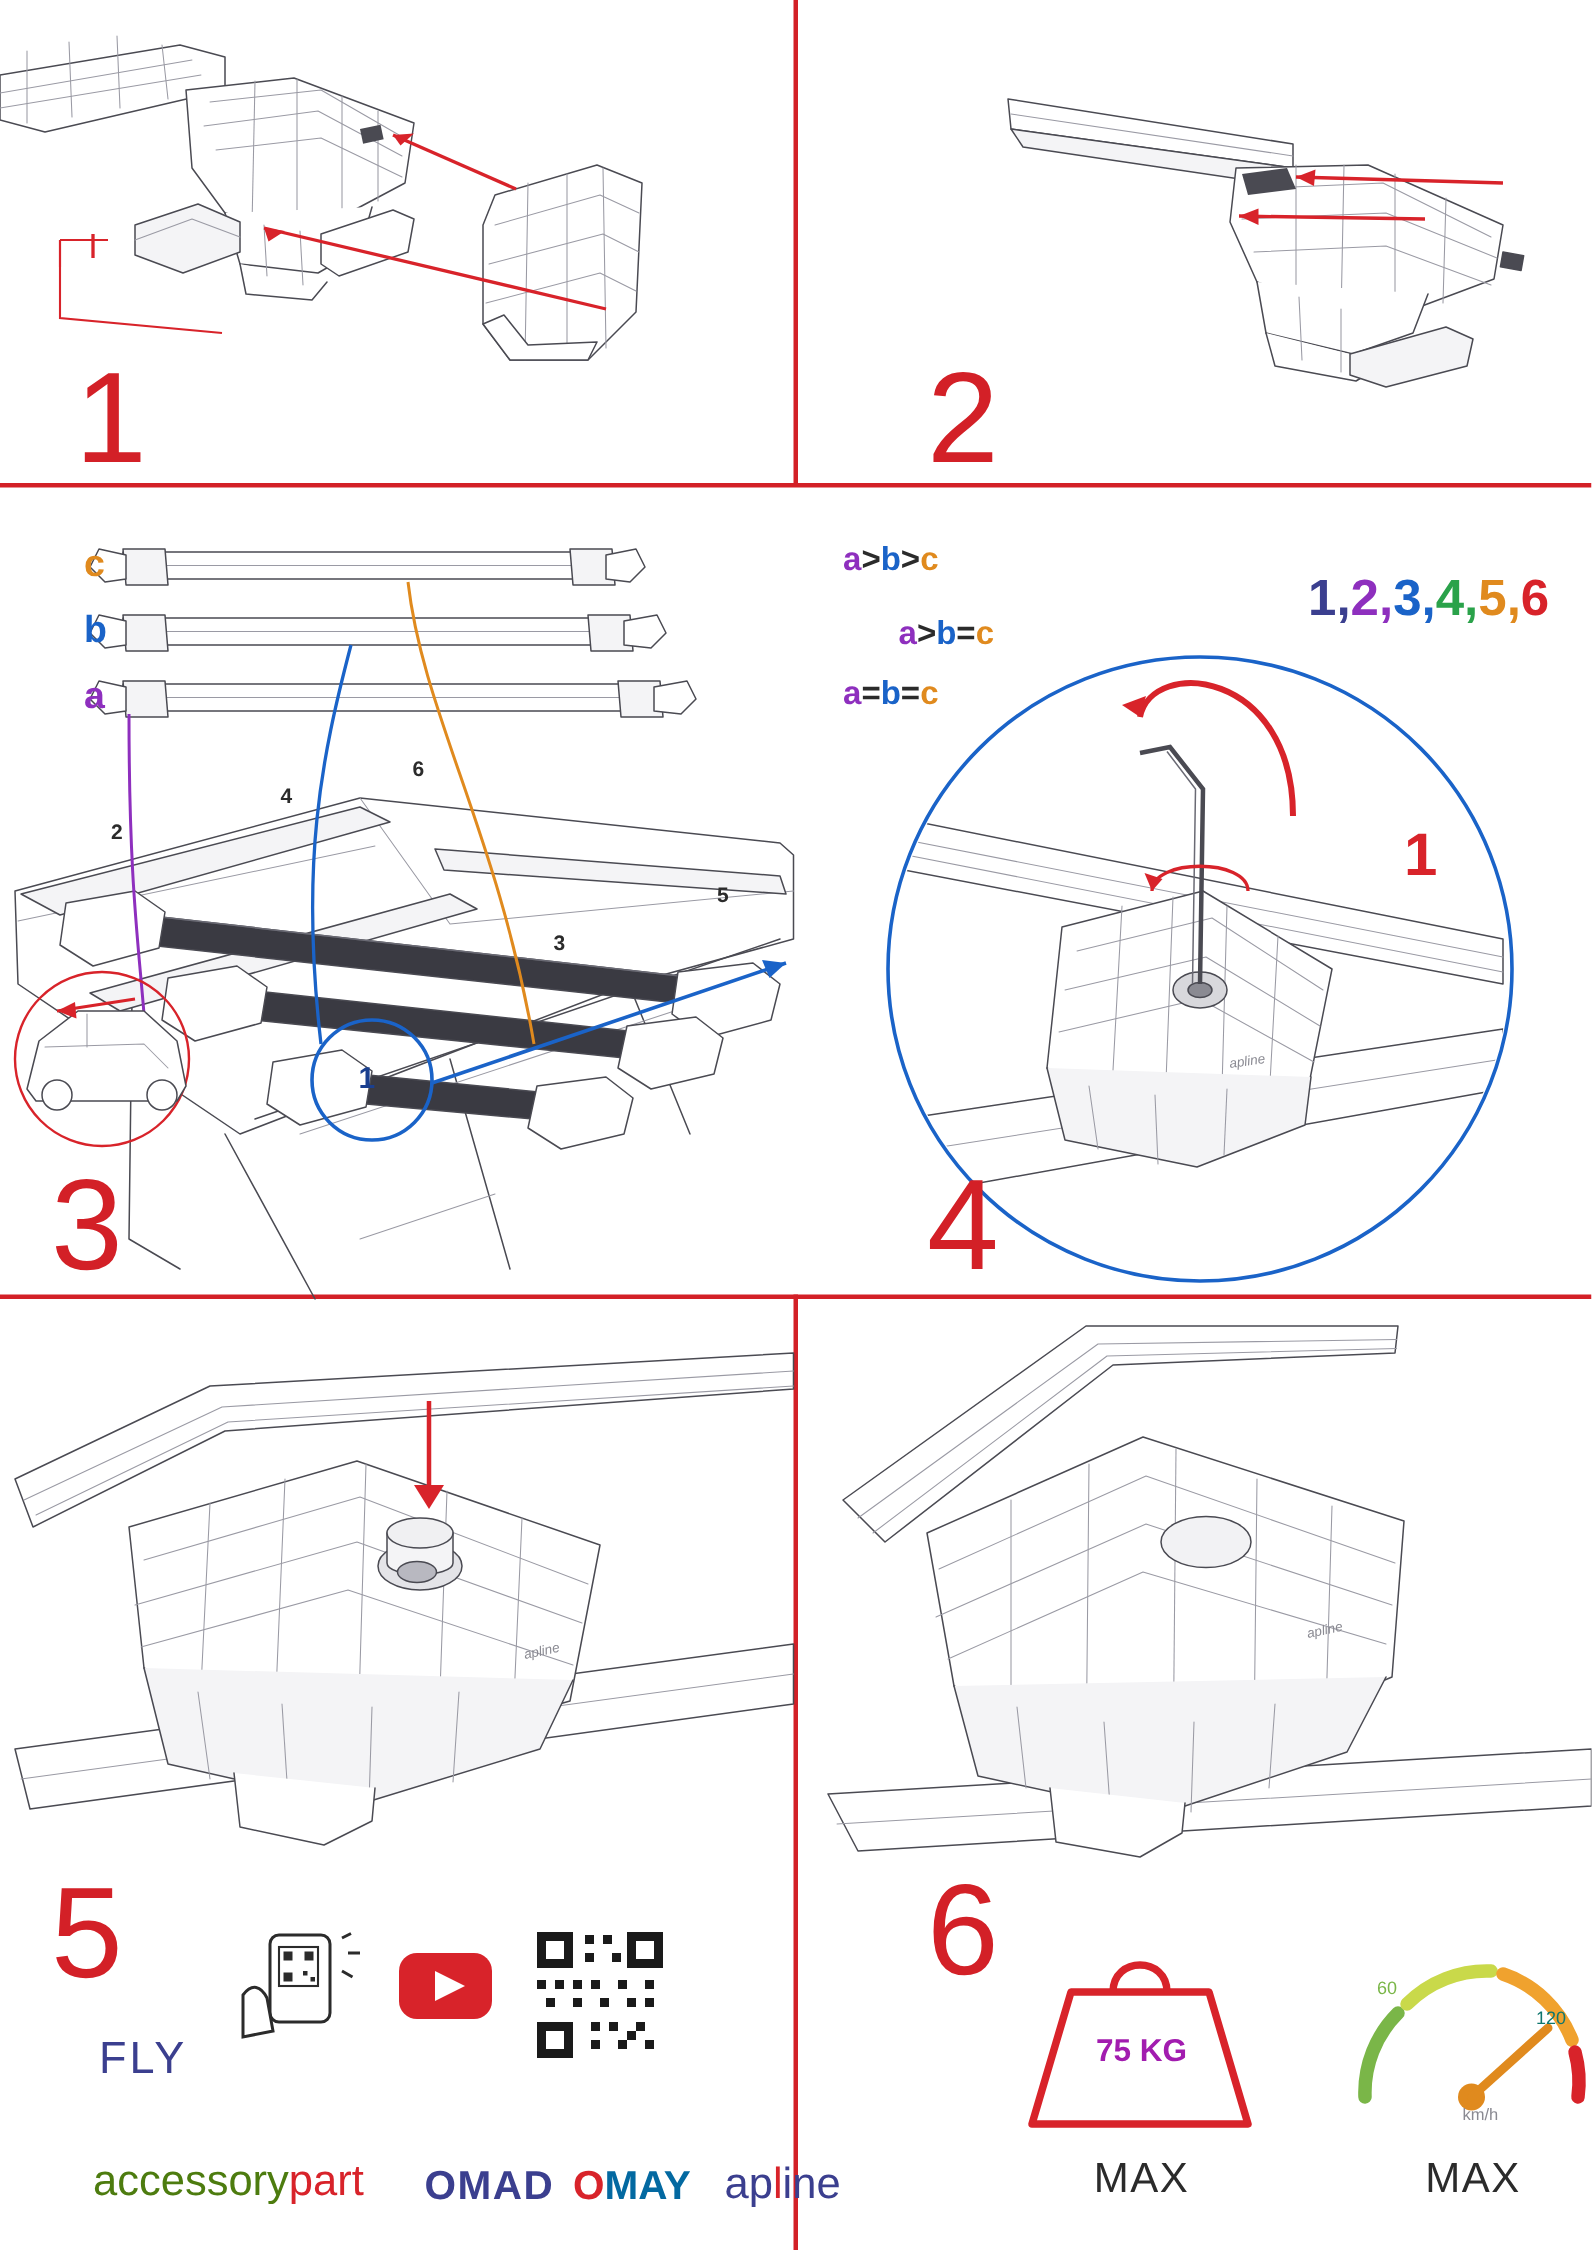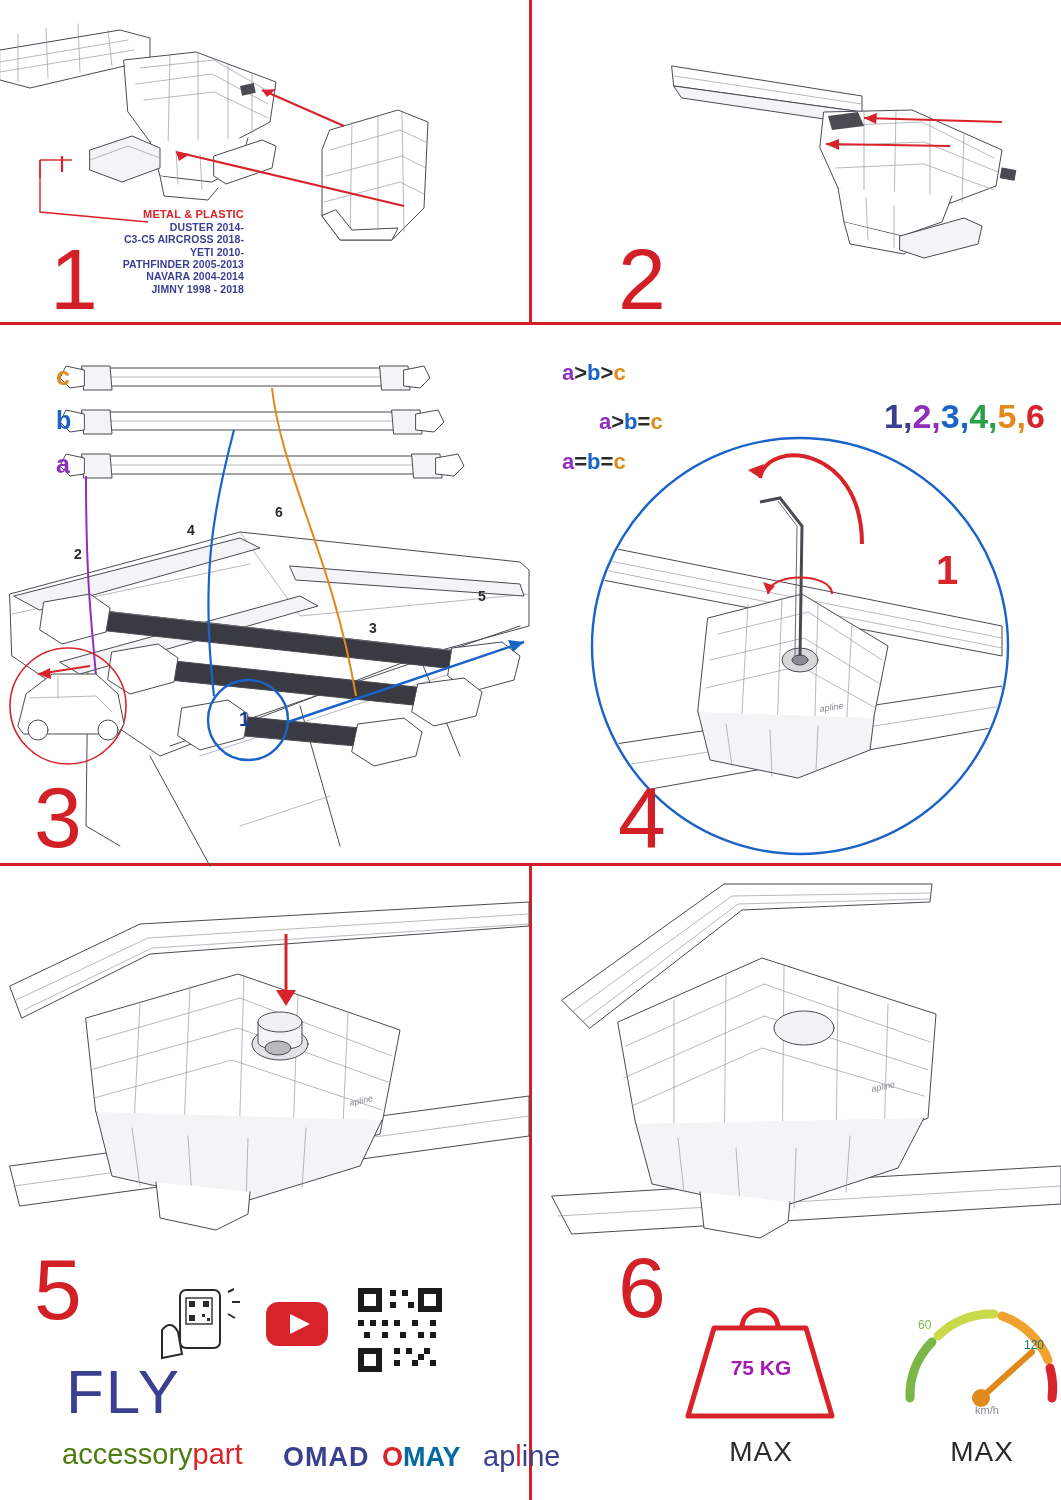--- a/index.html
+++ b/index.html
@@ -33,21 +33,21 @@
   .seq{position:absolute;font-size:34px;font-weight:bold;letter-spacing:0px;}
   .seq .s1{color:#3b3f8f;}
   .seq .s2{color:#8e2fbe;}
   .seq .s3{color:#1a63c8;}
   .seq .s4{color:#2aa24a;}
   .seq .s5{color:#e08a1e;}
   .seq .s6{color:#d8232a;}
   .callout{position:absolute;font-size:19px;color:#2b2b2b;font-weight:bold;}
   .circnum{position:absolute;font-size:20px;color:#1a3f8f;font-weight:bold;}
   .bignum-red{position:absolute;color:#d8232a;font-size:40px;font-weight:bold;}
-  .fly{position:absolute;font-size:62px;letter-spacing:2px;color:#3b3f8f;font-family:"Liberation Sans",sans-serif;}
+  .fly{position:absolute;font-size:30px;letter-spacing:2px;color:#3b3f8f;font-family:"Liberation Sans",sans-serif;}
   .apart{position:absolute;font-size:29px;letter-spacing:0px;}
   .apart .a1{color:#4d7c0f;}
   .apart .a2{color:#d8232a;}
   .omad{position:absolute;font-size:27px;font-weight:bold;color:#3b3f8f;letter-spacing:1px;}
   .omay{position:absolute;font-size:27px;font-weight:bold;letter-spacing:0px;}
   .omay .o1{color:#d8232a;}
   .omay .o2{color:#0369a1;}
   .apline{position:absolute;font-size:29px;letter-spacing:0px;}
   .apline .p1{color:#3b3f8f;}
   .apline .p2{color:#d8232a;}
@@ -123,29 +123,20 @@
         <path d="M40 160 L40 212 L148 222" stroke-width="1.4"></path>
         <path d="M40 160 L72 160" stroke-width="1.4"></path>
         <path d="M40 160 L40 178" stroke-width="1.4"></path>
       </g>
 
       <g class="red" stroke-width="1.4">
         <path d="M62 156 L62 172"></path>
       </g>
     </svg>
 
-    <div class="metaltxt" style="left:120px;top:208px;width:124px;">
-      <div class="hd">METAL &amp; PLASTIC</div>
-      <div class="li">DUSTER 2014-</div>
-      <div class="li">C3-C5 AIRCROSS 2018-</div>
-      <div class="li">YETI 2010-</div>
-      <div class="li">PATHFINDER 2005-2013</div>
-      <div class="li">NAVARA 2004-2014</div>
-      <div class="li">JIMNY 1998 - 2018</div>
-    </div>
 
     <div class="stepnum big" style="left:50px;top:236px;">1</div>
   </div>
 
   <div class="panel" style="left:532px;top:0;width:529px;height:322px;">
     <svg width="529" height="322" viewBox="0 0 529 322">
       <g class="ln">
 
         <path class="fillw" d="M140 66 L330 96 L330 112 L142 86 Z"></path>
         <path class="lnlight" d="M142 76 L330 104"></path>
@@ -345,21 +336,21 @@
       </g>
 
       <g class="redthick">
         <path d="M330 218 C330 120 236 112 228 152" stroke-width="4"></path>
         <path d="M228 152 l-12 -8 l16 -6 z" fill="#d8232a" stroke="none"></path>
       </g>
 
       <text x="288" y="386" class="watermark" transform="rotate(-8 288 386)">apline</text>
     </svg>
 
-    <div class="seq" style="left:340px;top:71px;margin-left:12px;">
+    <div class="seq" style="left:340px;top:54px;">
       <span class="s1">1</span><span class="s1">,</span><span class="s2">2</span><span class="s2">,</span><span class="s3">3</span><span class="s3">,</span><span class="s4">4</span><span class="s4">,</span><span class="s5">5</span><span class="s5">,</span><span class="s6">6</span>
     </div>
     <div class="bignum-red" style="left:404px;top:222px;">1</div>
     <div class="stepnum big" style="left:86px;top:448px;">4</div>
   </div>
 
   <div class="panel" style="left:0;top:866px;width:529px;height:634px;">
     <svg width="529" height="440" viewBox="0 0 529 440">
       <g class="ln">
 

